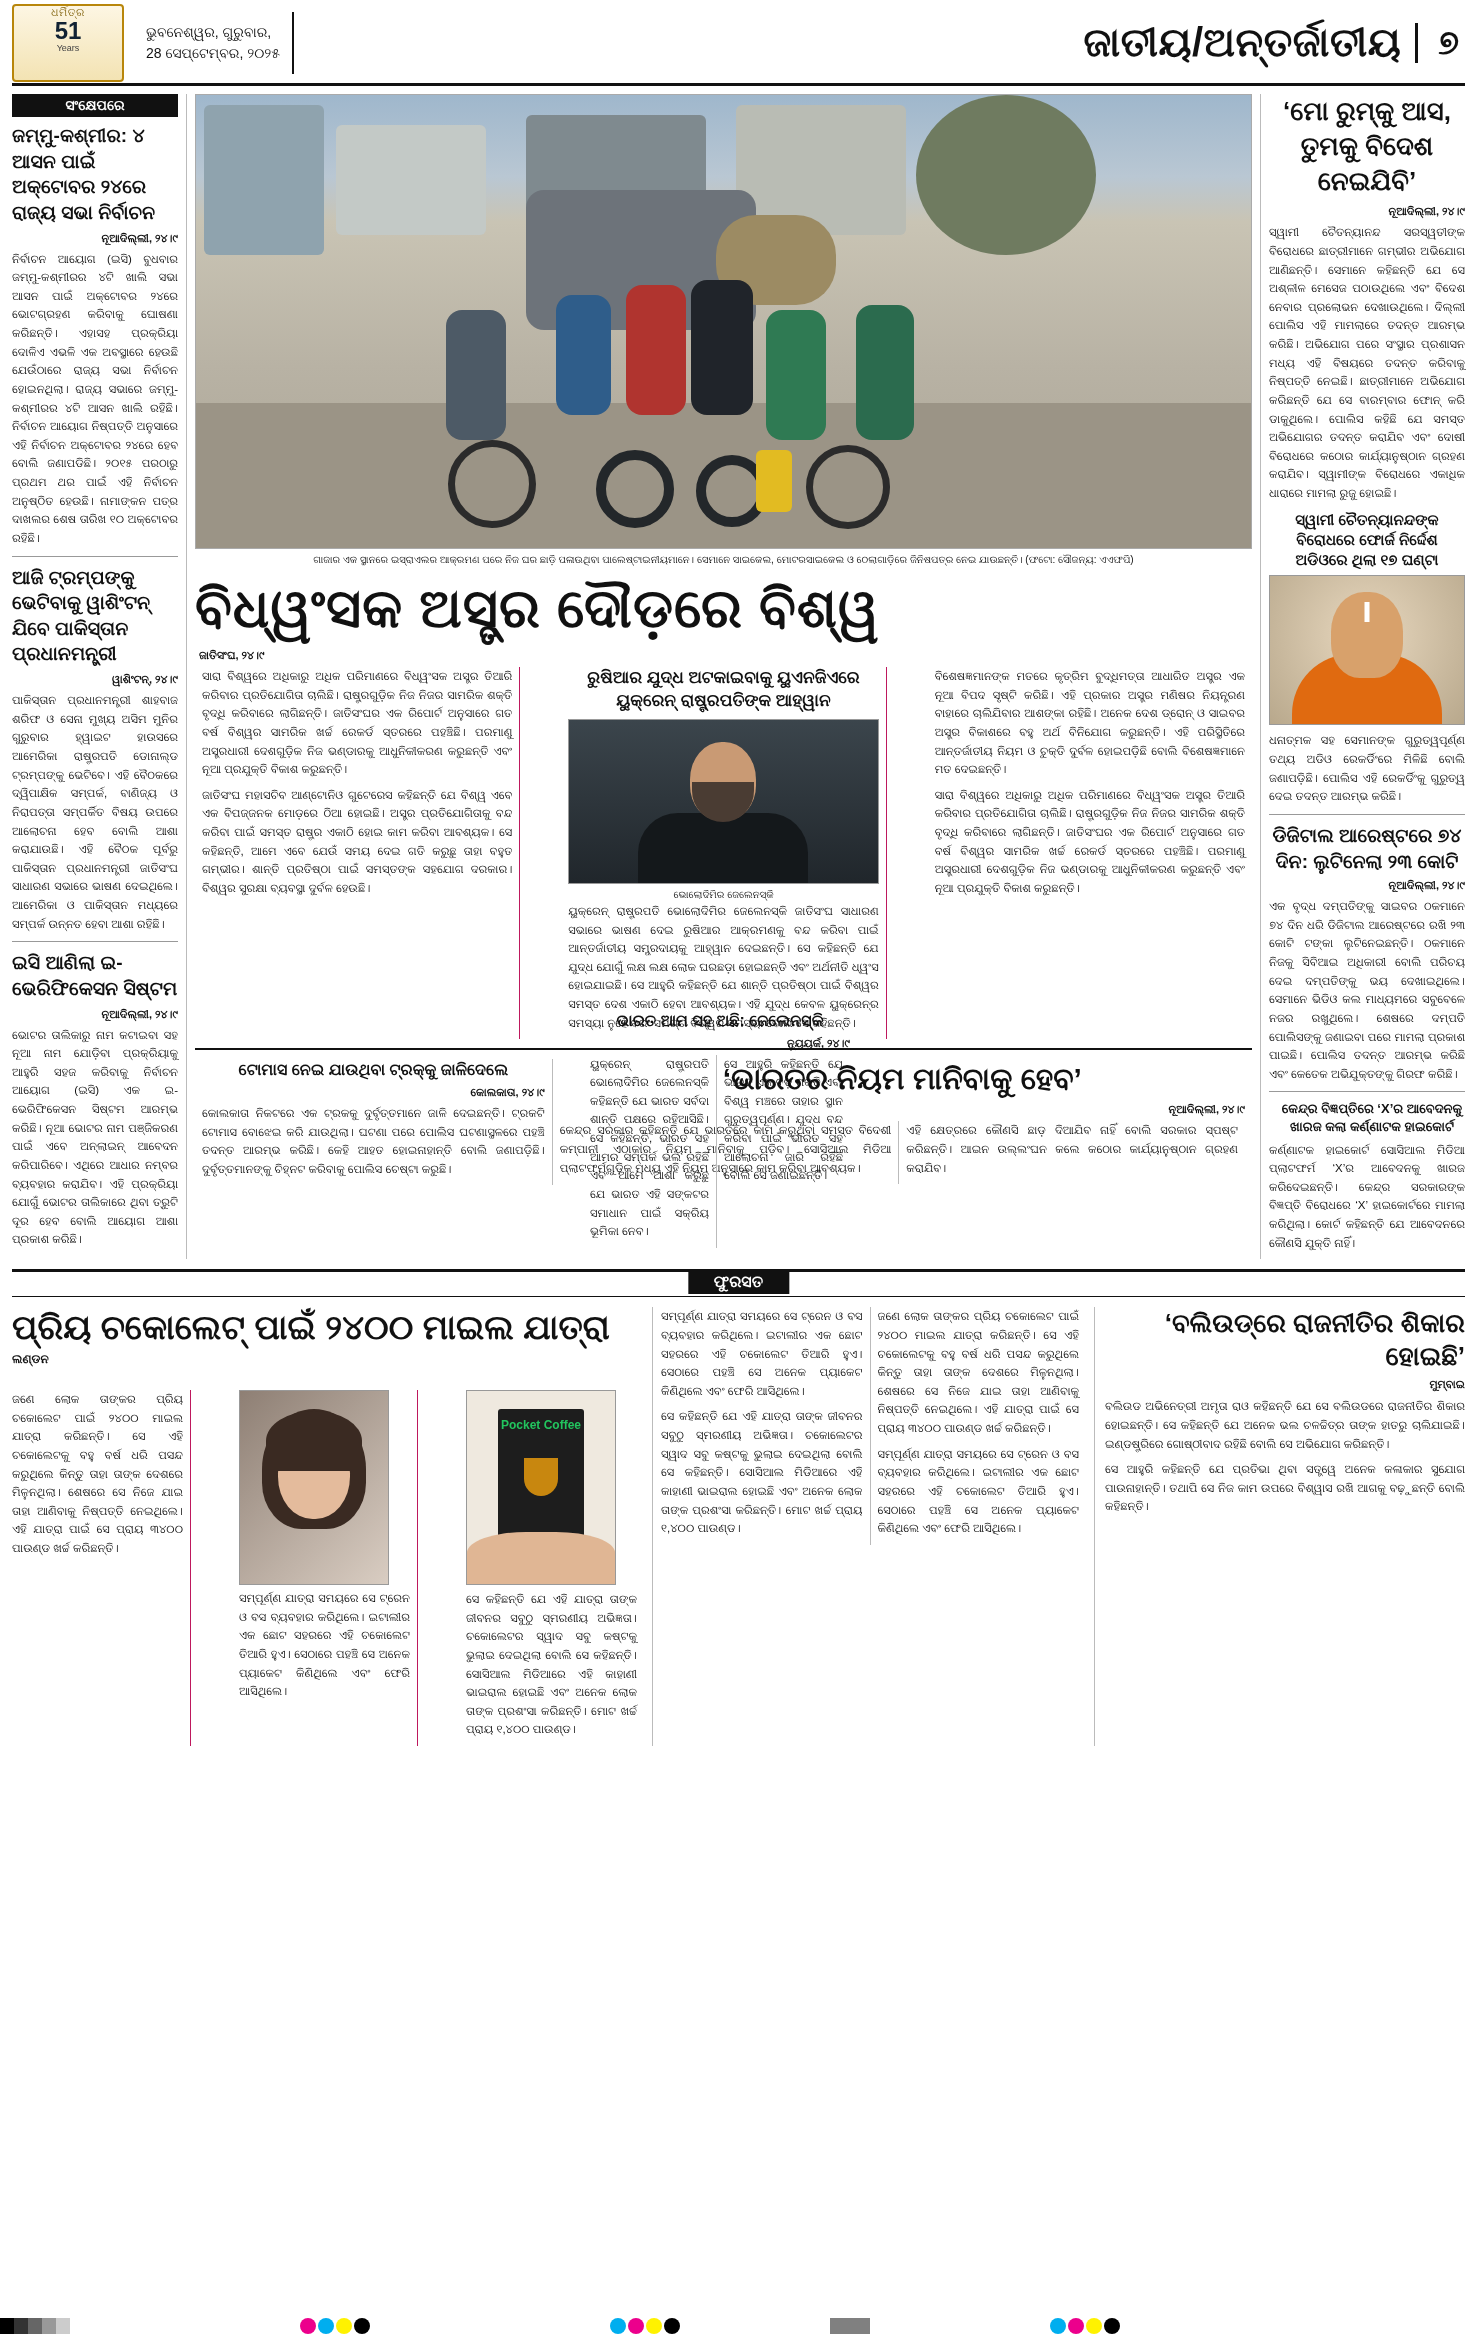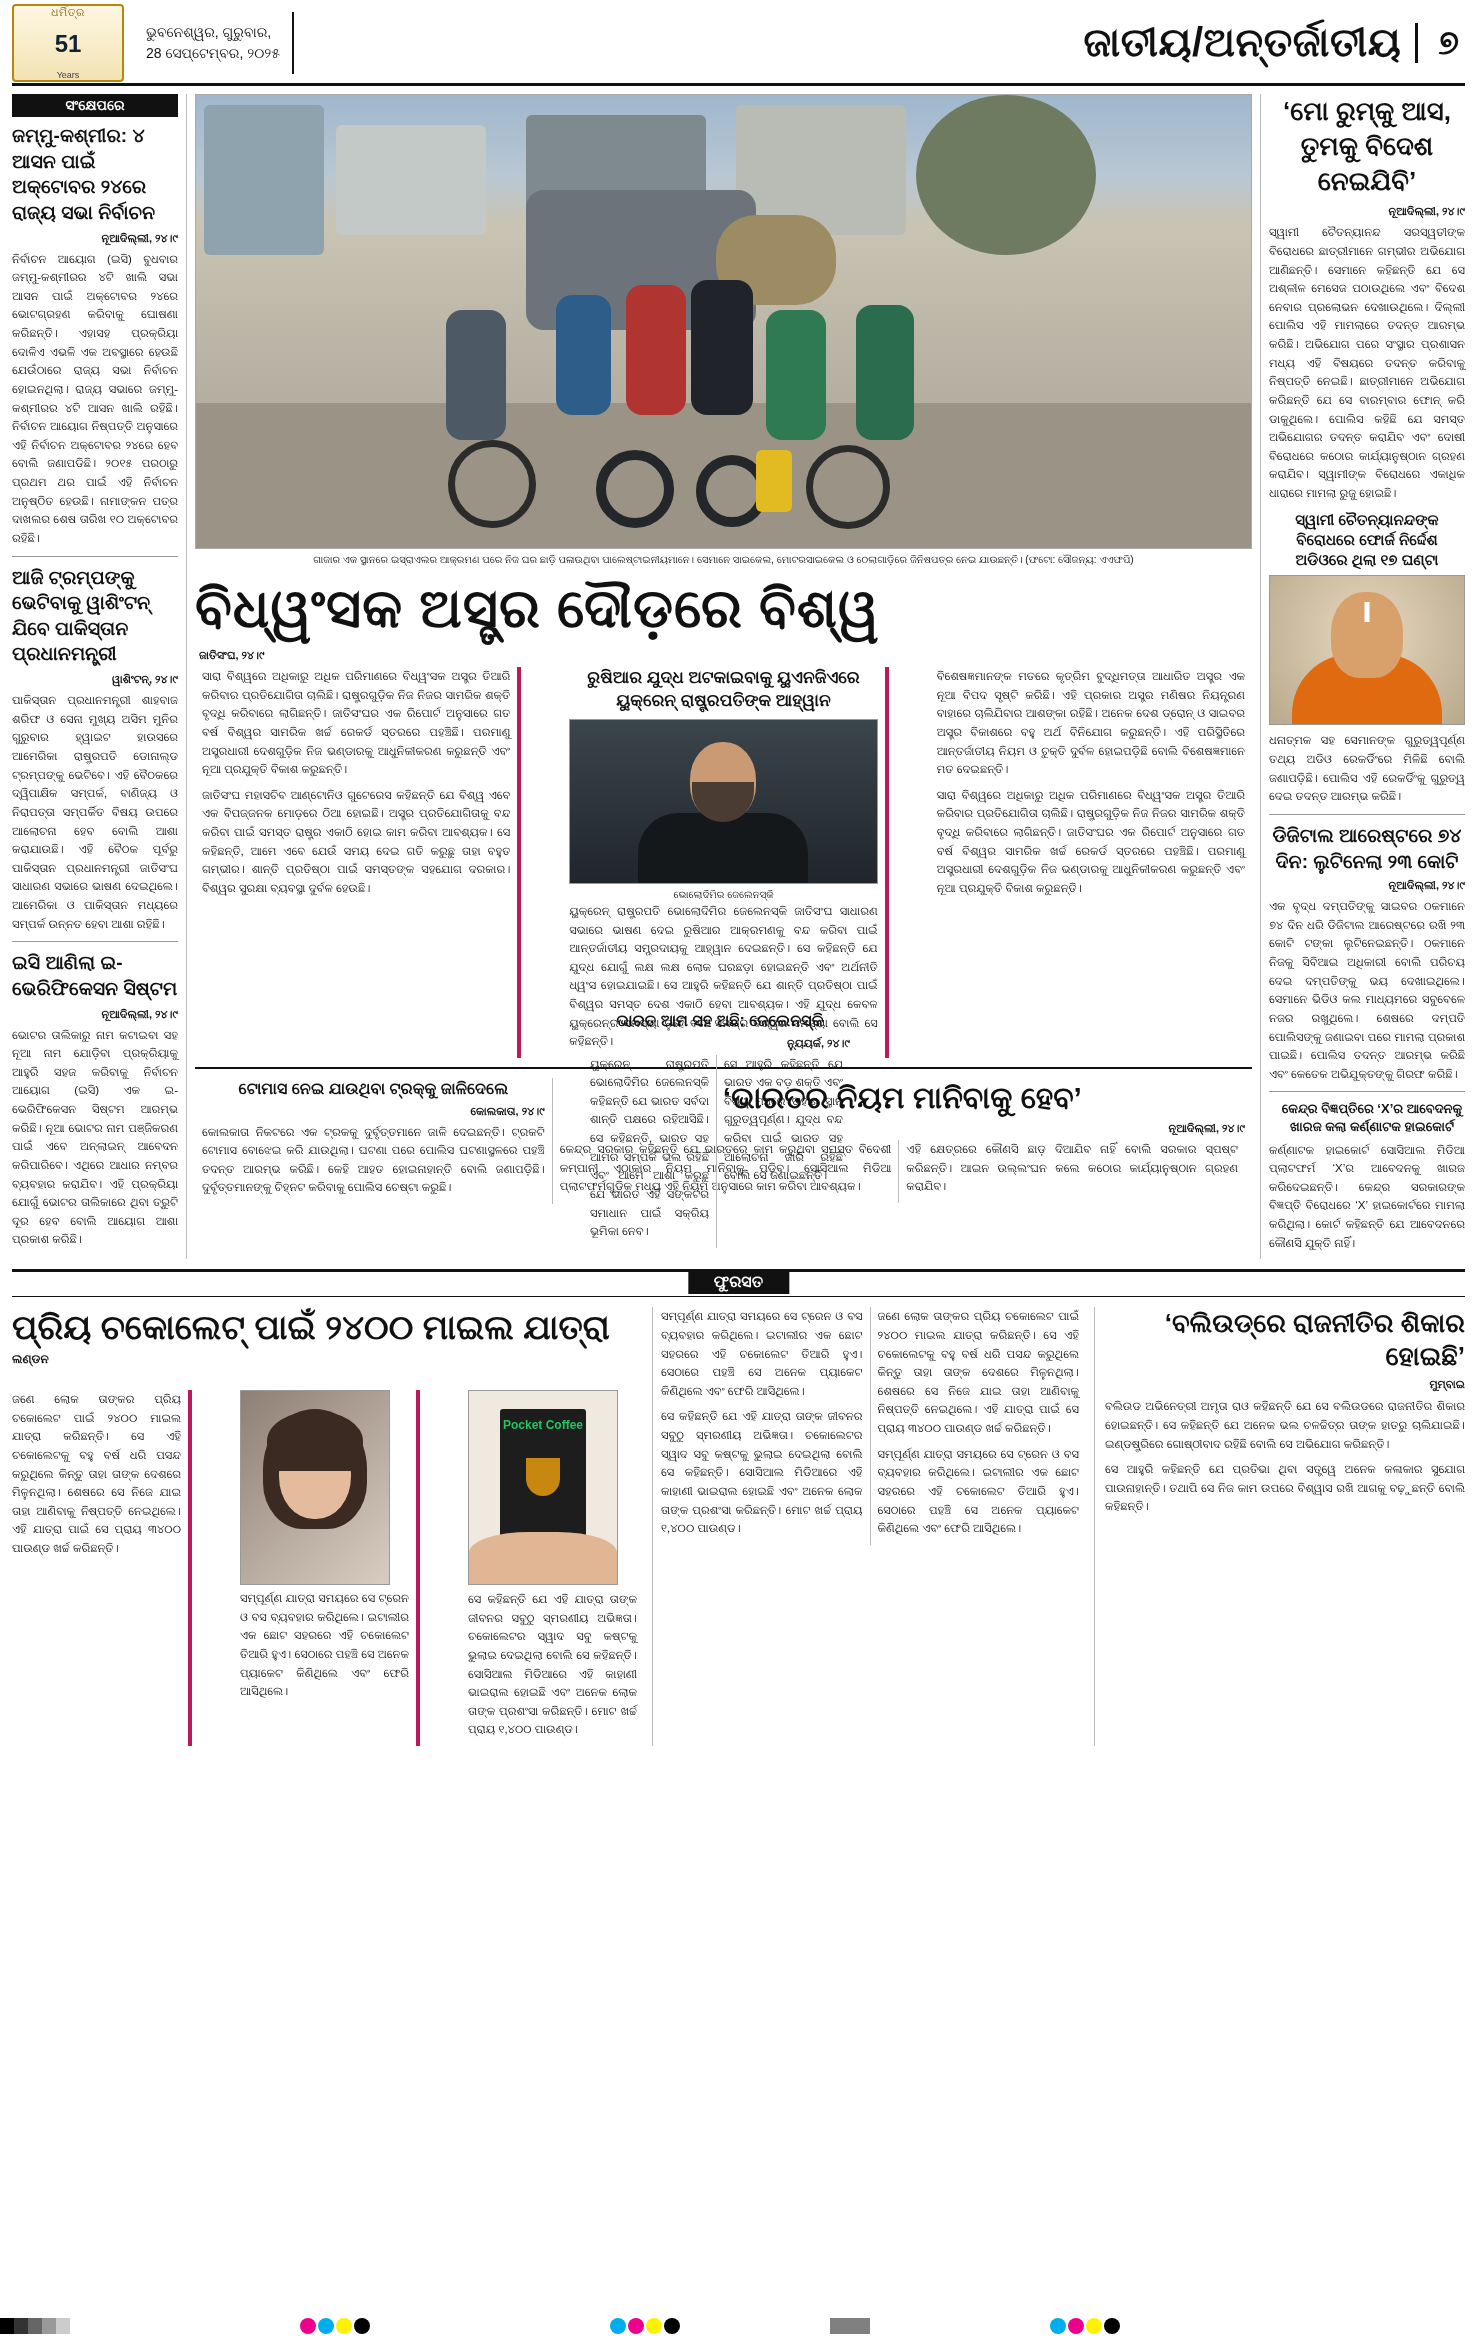--- a/index.html
+++ b/index.html
@@ -25,21 +25,21 @@
     align-items: center;
     border-bottom: 3px solid #111;
     padding-bottom: 6px;
     height: 78px;
   }
   .logo-badge {
     width: 112px; height: 78px;
     border: 2px solid #b8860b;
     border-radius: 4px;
     background: linear-gradient(#fdf6e3, #f3e3b3);
-    display:flex; flex-direction:column; align-items:center; justify-content:space-between;
+    display:flex; flex-direction:column; align-items:center; justify-content:flex-start;
     margin-right: 10px;
     flex: 0 0 auto;
   }
   .logo-badge .wreath { font-size: 11px; color:#8a6d1b; letter-spacing:0.5px; }
   .logo-badge .num { font-size: 24px; font-weight: bold; color:#123; line-height:1; }
   .logo-badge .yrs { font-size: 9px; color:#444; }
   .edition {
     font-size: 14px; line-height: 1.5; padding: 0 12px;
     border-right: 2px solid #111; height: 62px;
     display:flex; flex-direction:column; justify-content:center;
@@ -100,21 +100,21 @@
   
   .bighead {
     font-size: 54px; font-weight: bold; text-align:left; line-height:1.15;
     margin: 10px 0 10px 0; letter-spacing: 1px;
   }
   .subhead-c {
     font-size: 17px; font-weight:bold; text-align:center; line-height:1.35; margin:0 0 6px 0;
   }
   .threecol { display:flex; }
   .threecol > div { flex:1; padding: 0 7px; }
-  .threecol > div + div { border-left: 4px solid #be185d; padding-left: 48px; }
+  .threecol > div + div { border-left: 1px solid #be185d; padding-left: 48px; }
 
   .twocol { display:flex; }
   .twocol > div { flex:1; padding: 0 7px; }
   .twocol > div + div { border-left: 1px solid #bbb; }
 
   .minihead { font-size: 16px; font-weight:bold; text-align:center; line-height:1.35; margin: 0 0 5px 0;}
   .bighead2 { font-size: 30px; font-weight:bold; text-align:center; line-height:1.2; margin: 2px 0 6px 0;}
 
   
   .rbox-title { font-size: 15px; font-weight: bold; text-align:center; line-height:1.35; margin-bottom: 5px; }

